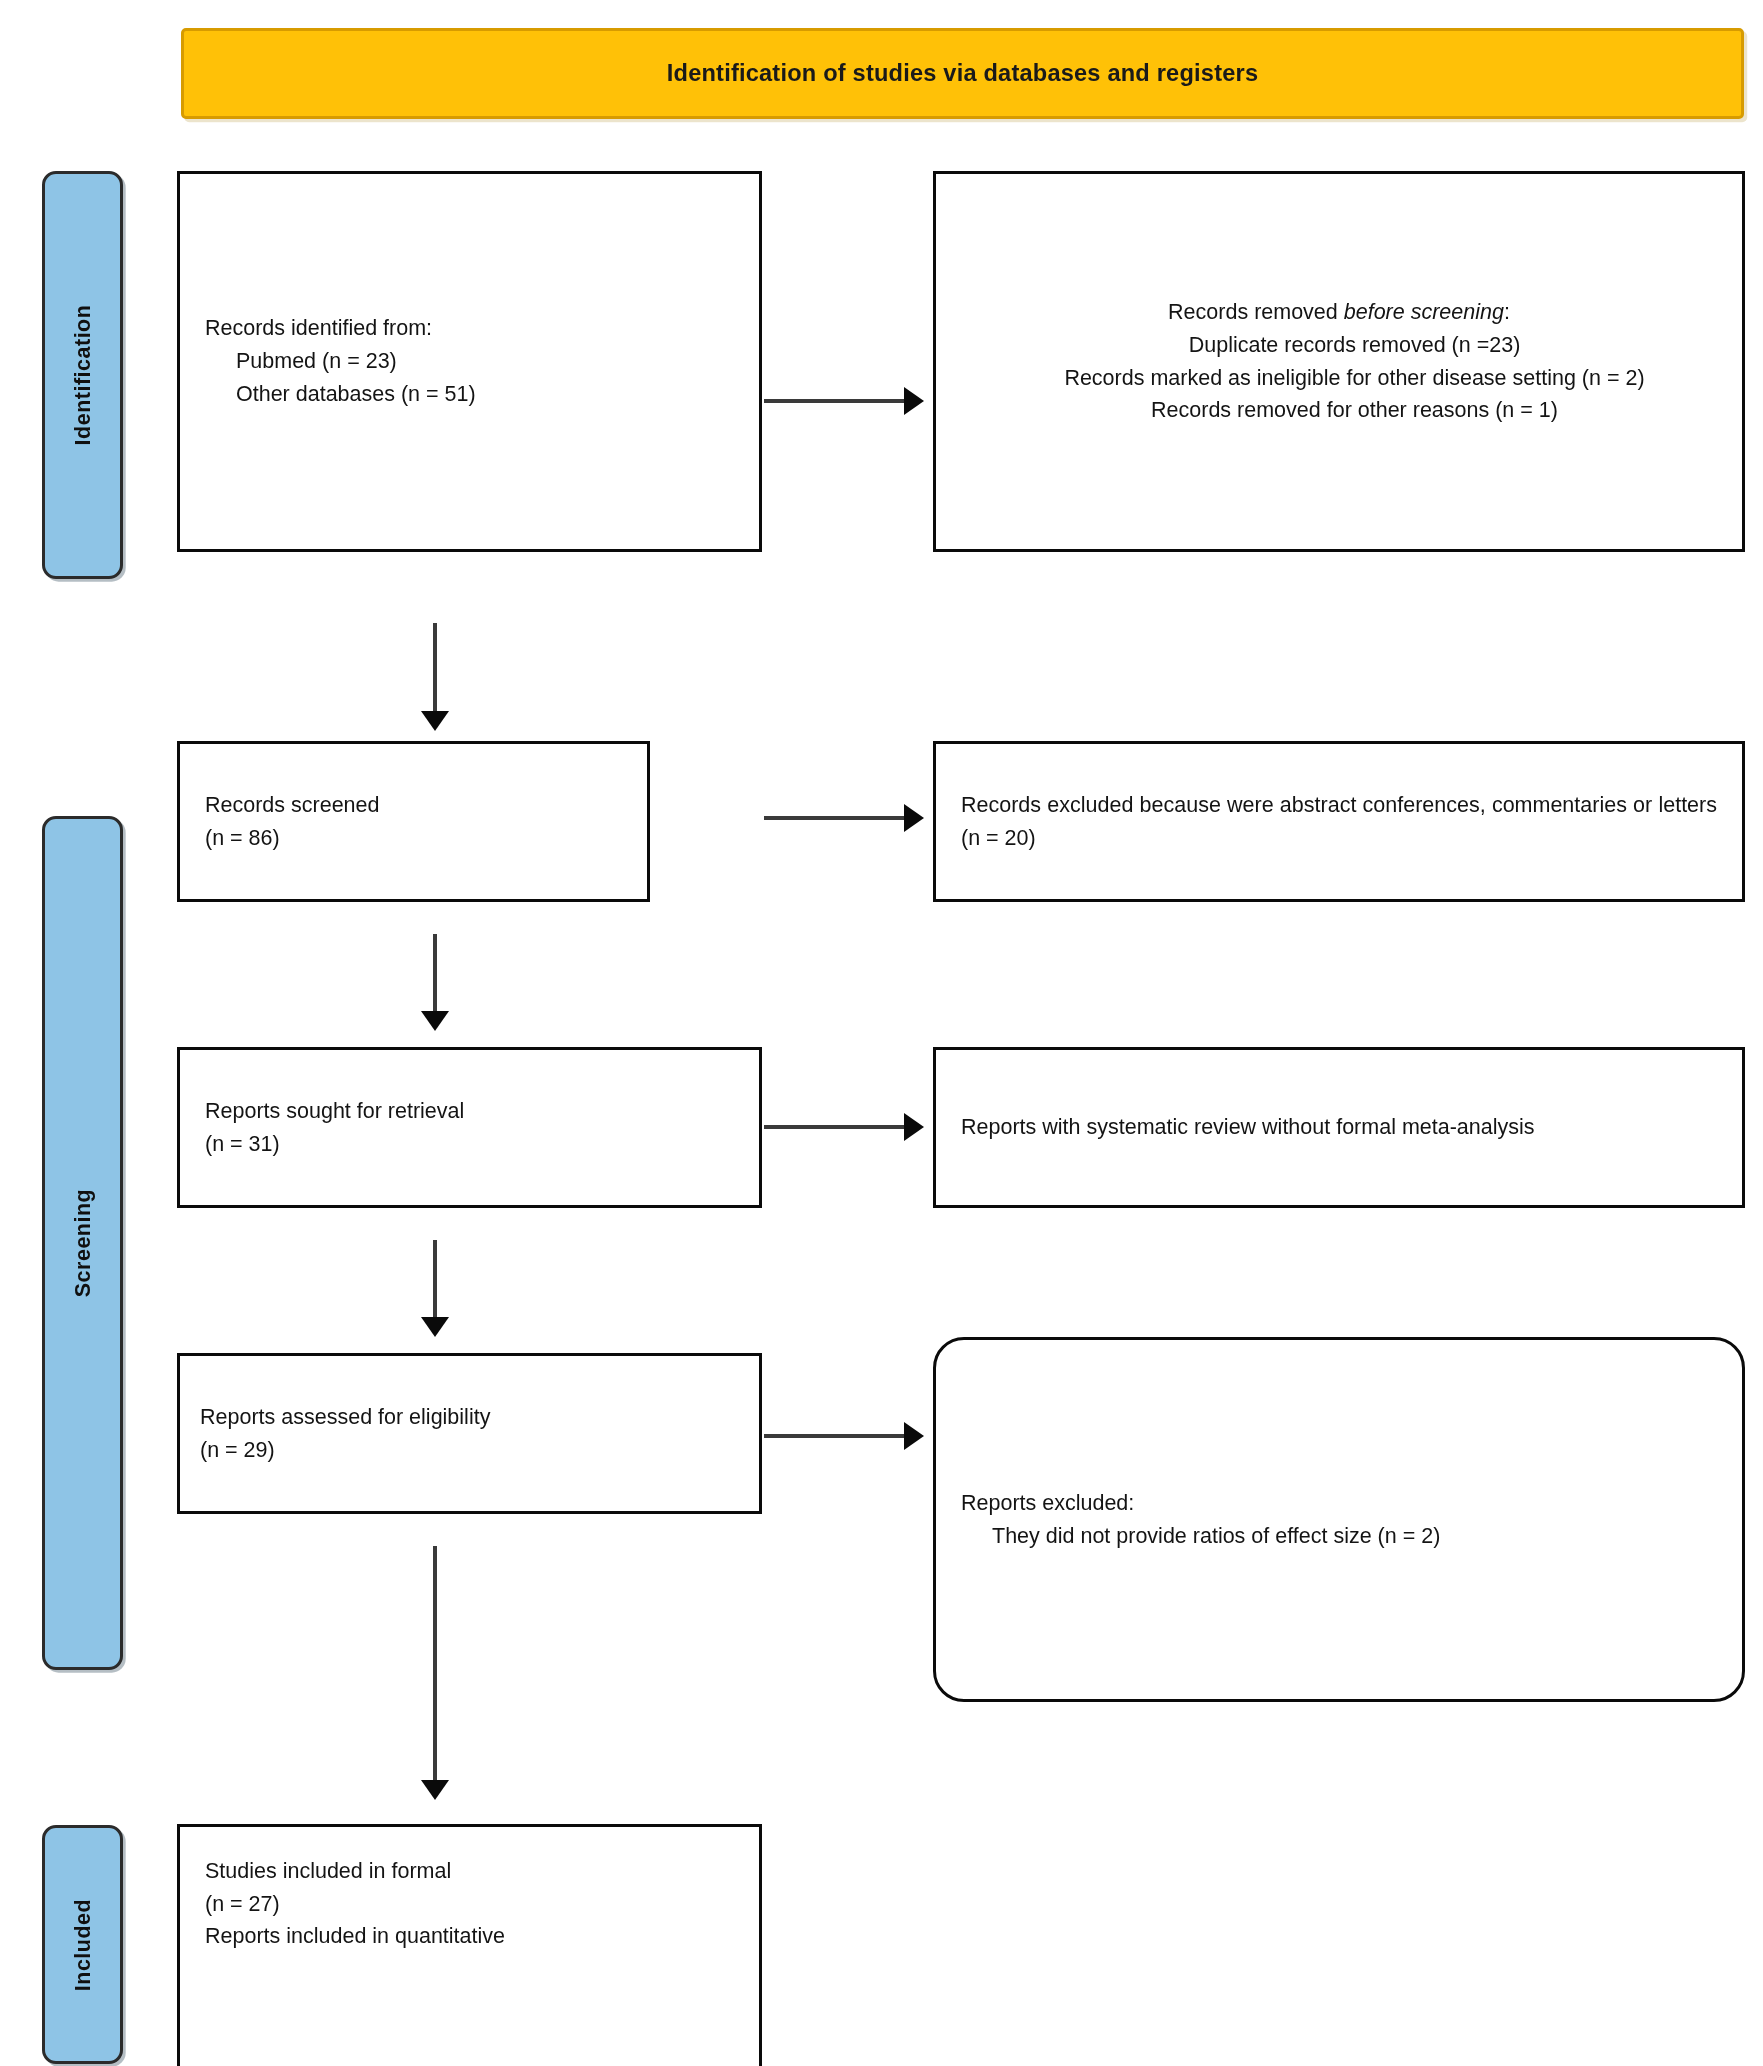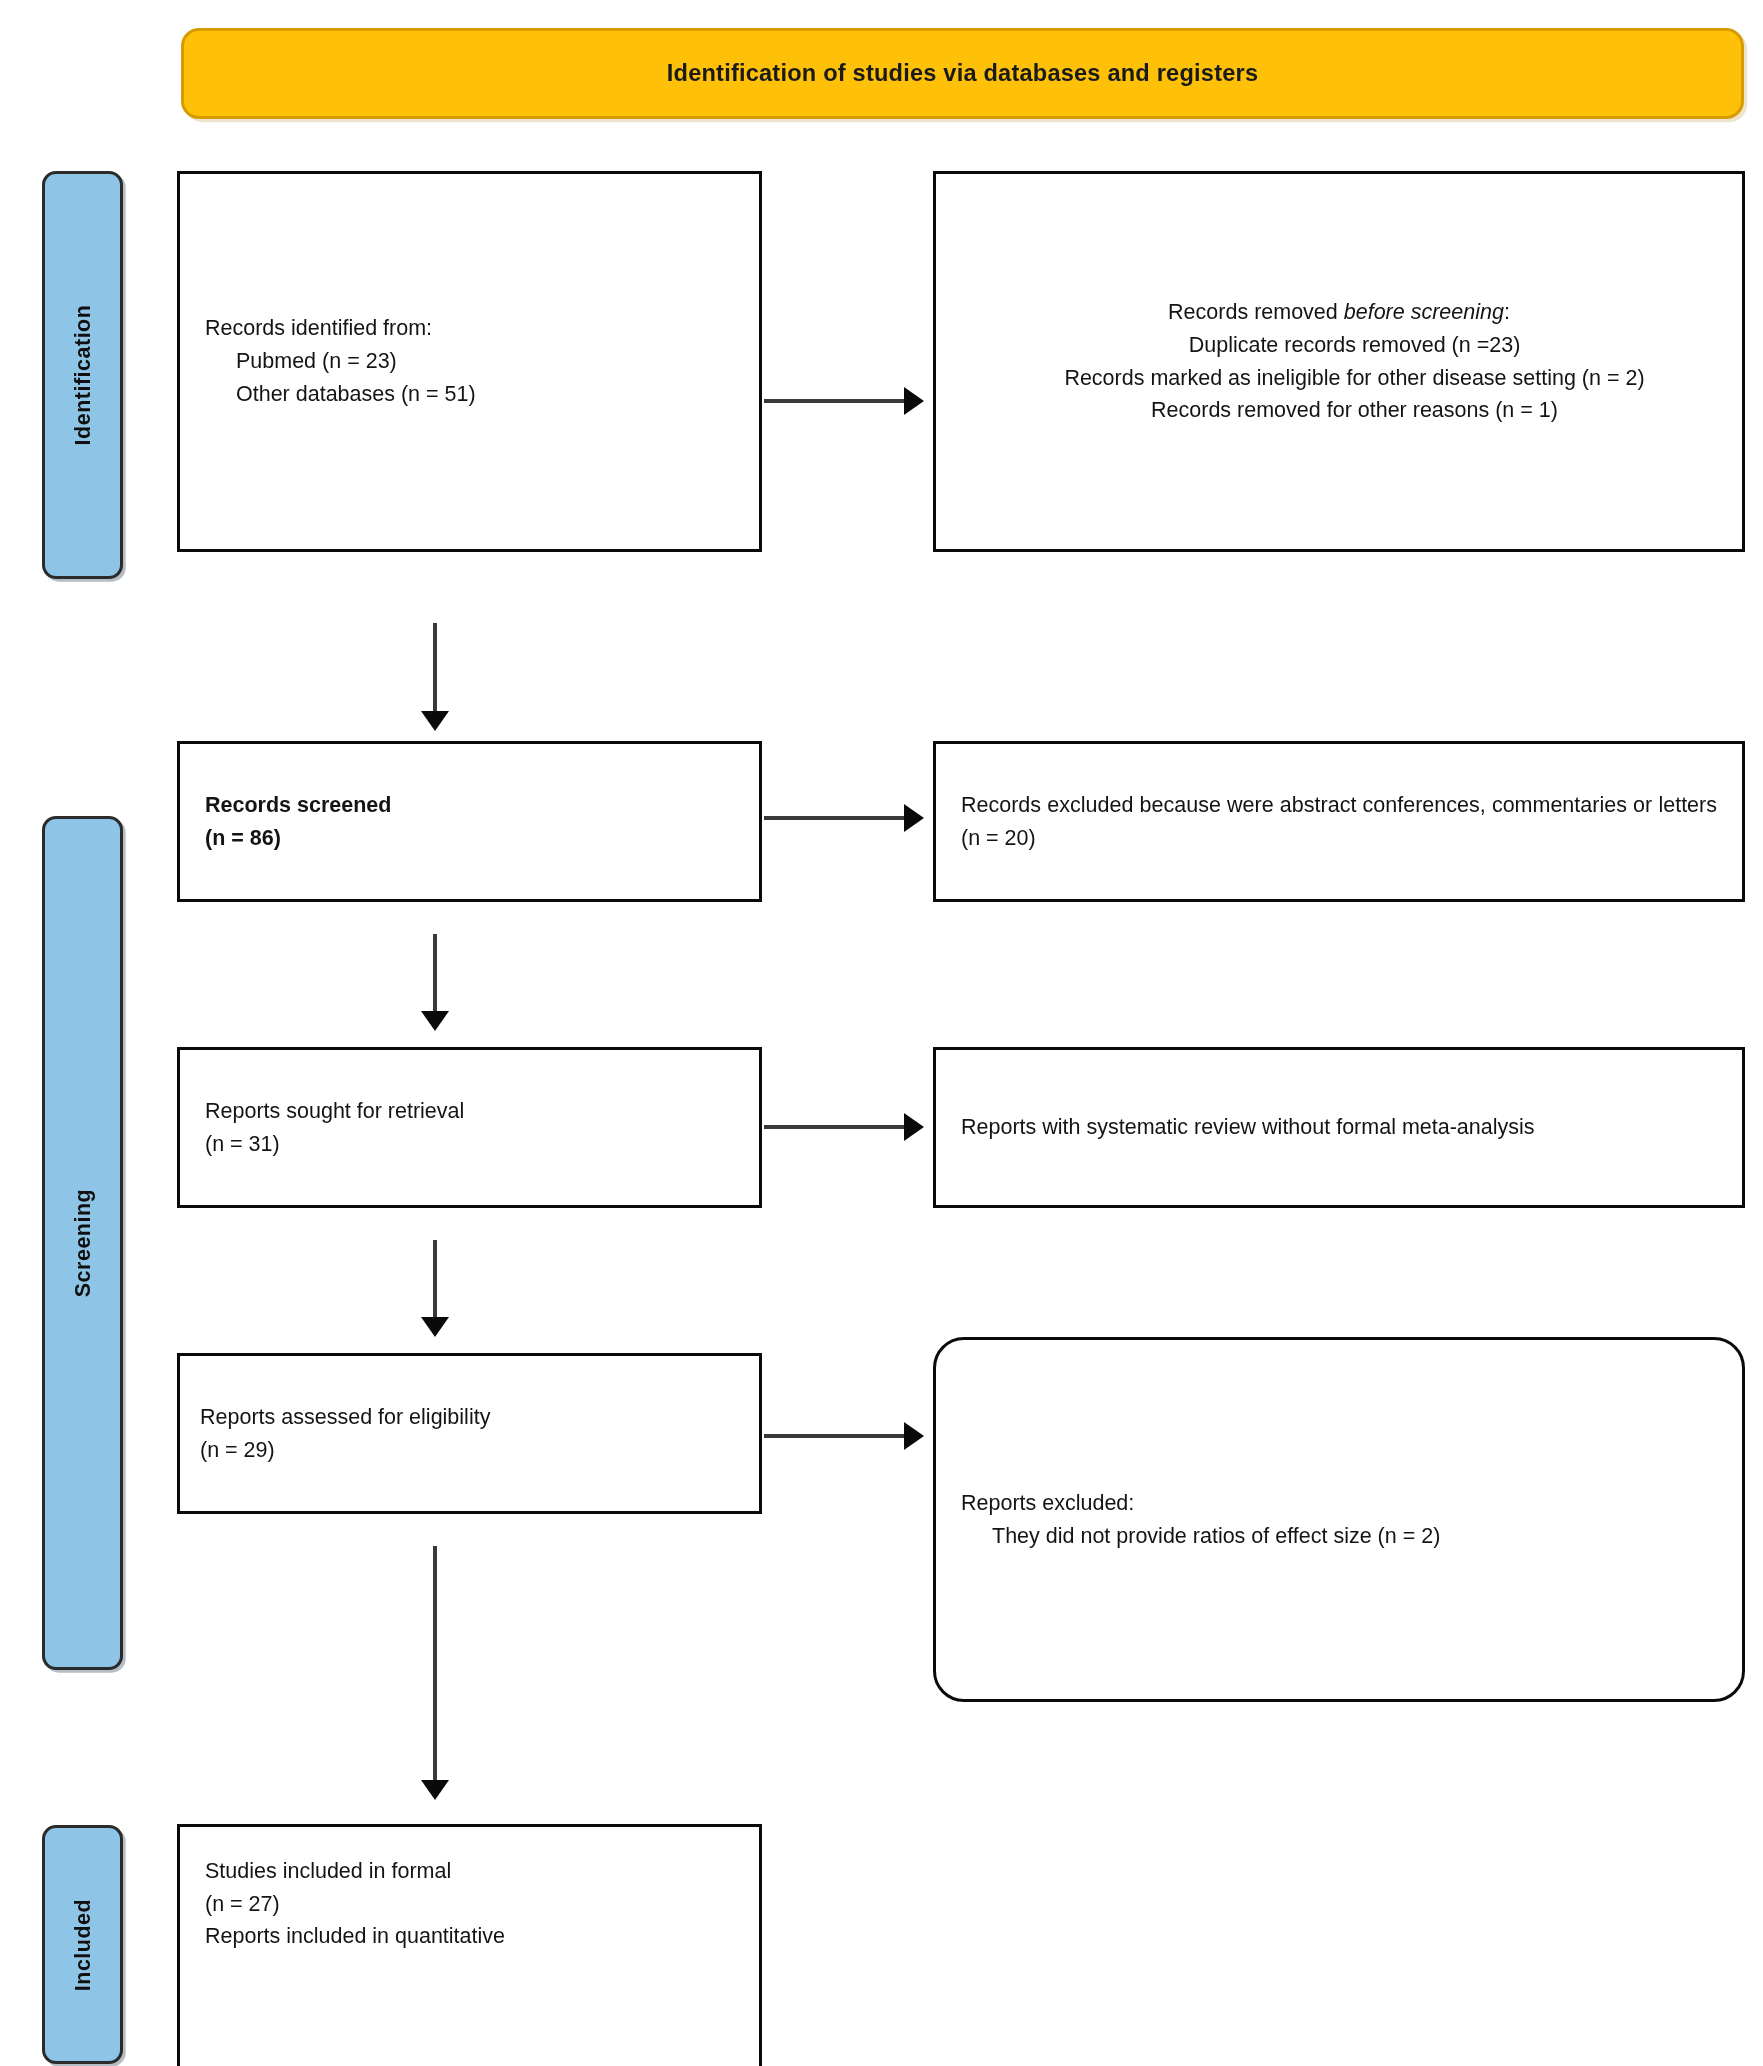--- a/index.html
+++ b/index.html
@@ -22,21 +22,21 @@
 
   
   .header-banner {
     position: absolute;
     left: 181px;
     top: 28px;
     width: 1563px;
     height: 91px;
     background: #FFC107;
     border: 3.2px solid #D79B00;
-    border-radius: 18px;
+    border-radius: 5px;
     box-sizing: border-box;
     display: flex;
     align-items: center;
     justify-content: center;
     box-shadow: 3.2px 3.2px 0 rgba(160,120,0,0.20);
   }
   .header-banner-text {
     font-size: 23.6px;
     font-weight: bold;
     color: #1a1a1a;
@@ -87,21 +87,21 @@
   }
   .pbox-line.justified {
     text-align: justify;
     text-justify: inter-word;
   }
   .pbox-line.indent { padding-left: 31px; }
   .pbox-line em { font-style: italic; }
 
   
   #box-identified       { left: 177px; top: 171px;  width: 585px; height: 381px; }
-  #box-screened         { left: 177px; top: 741px; width: 585px; height: 161px; font-weight: bold; }
+  #box-screened         { left: 177px; top: 741px; width: 473px; height: 161px; }
   #box-sought           { left: 177px; top: 1047px; width: 585px; height: 161px; }
   #box-assessed         { left: 177px; top: 1353px; width: 585px; height: 161px; padding-left: 20px; }
   #box-included-review  { left: 177px; top: 1824px; width: 585px; height: 247px; justify-content: flex-start; padding-top: 28px; }
 
   
   #box-removed-before   { left: 933px; top: 171px;  width: 812px; height: 381px; align-items: center; }
   #box-excluded-abstract{ left: 933px; top: 741px; width: 812px; height: 161px; }
   #box-no-meta          { left: 933px; top: 1047px; width: 812px; height: 161px; }
   #box-reports-excluded { left: 933px; top: 1337px; width: 812px; height: 365px; border-radius: 31px; }
 

